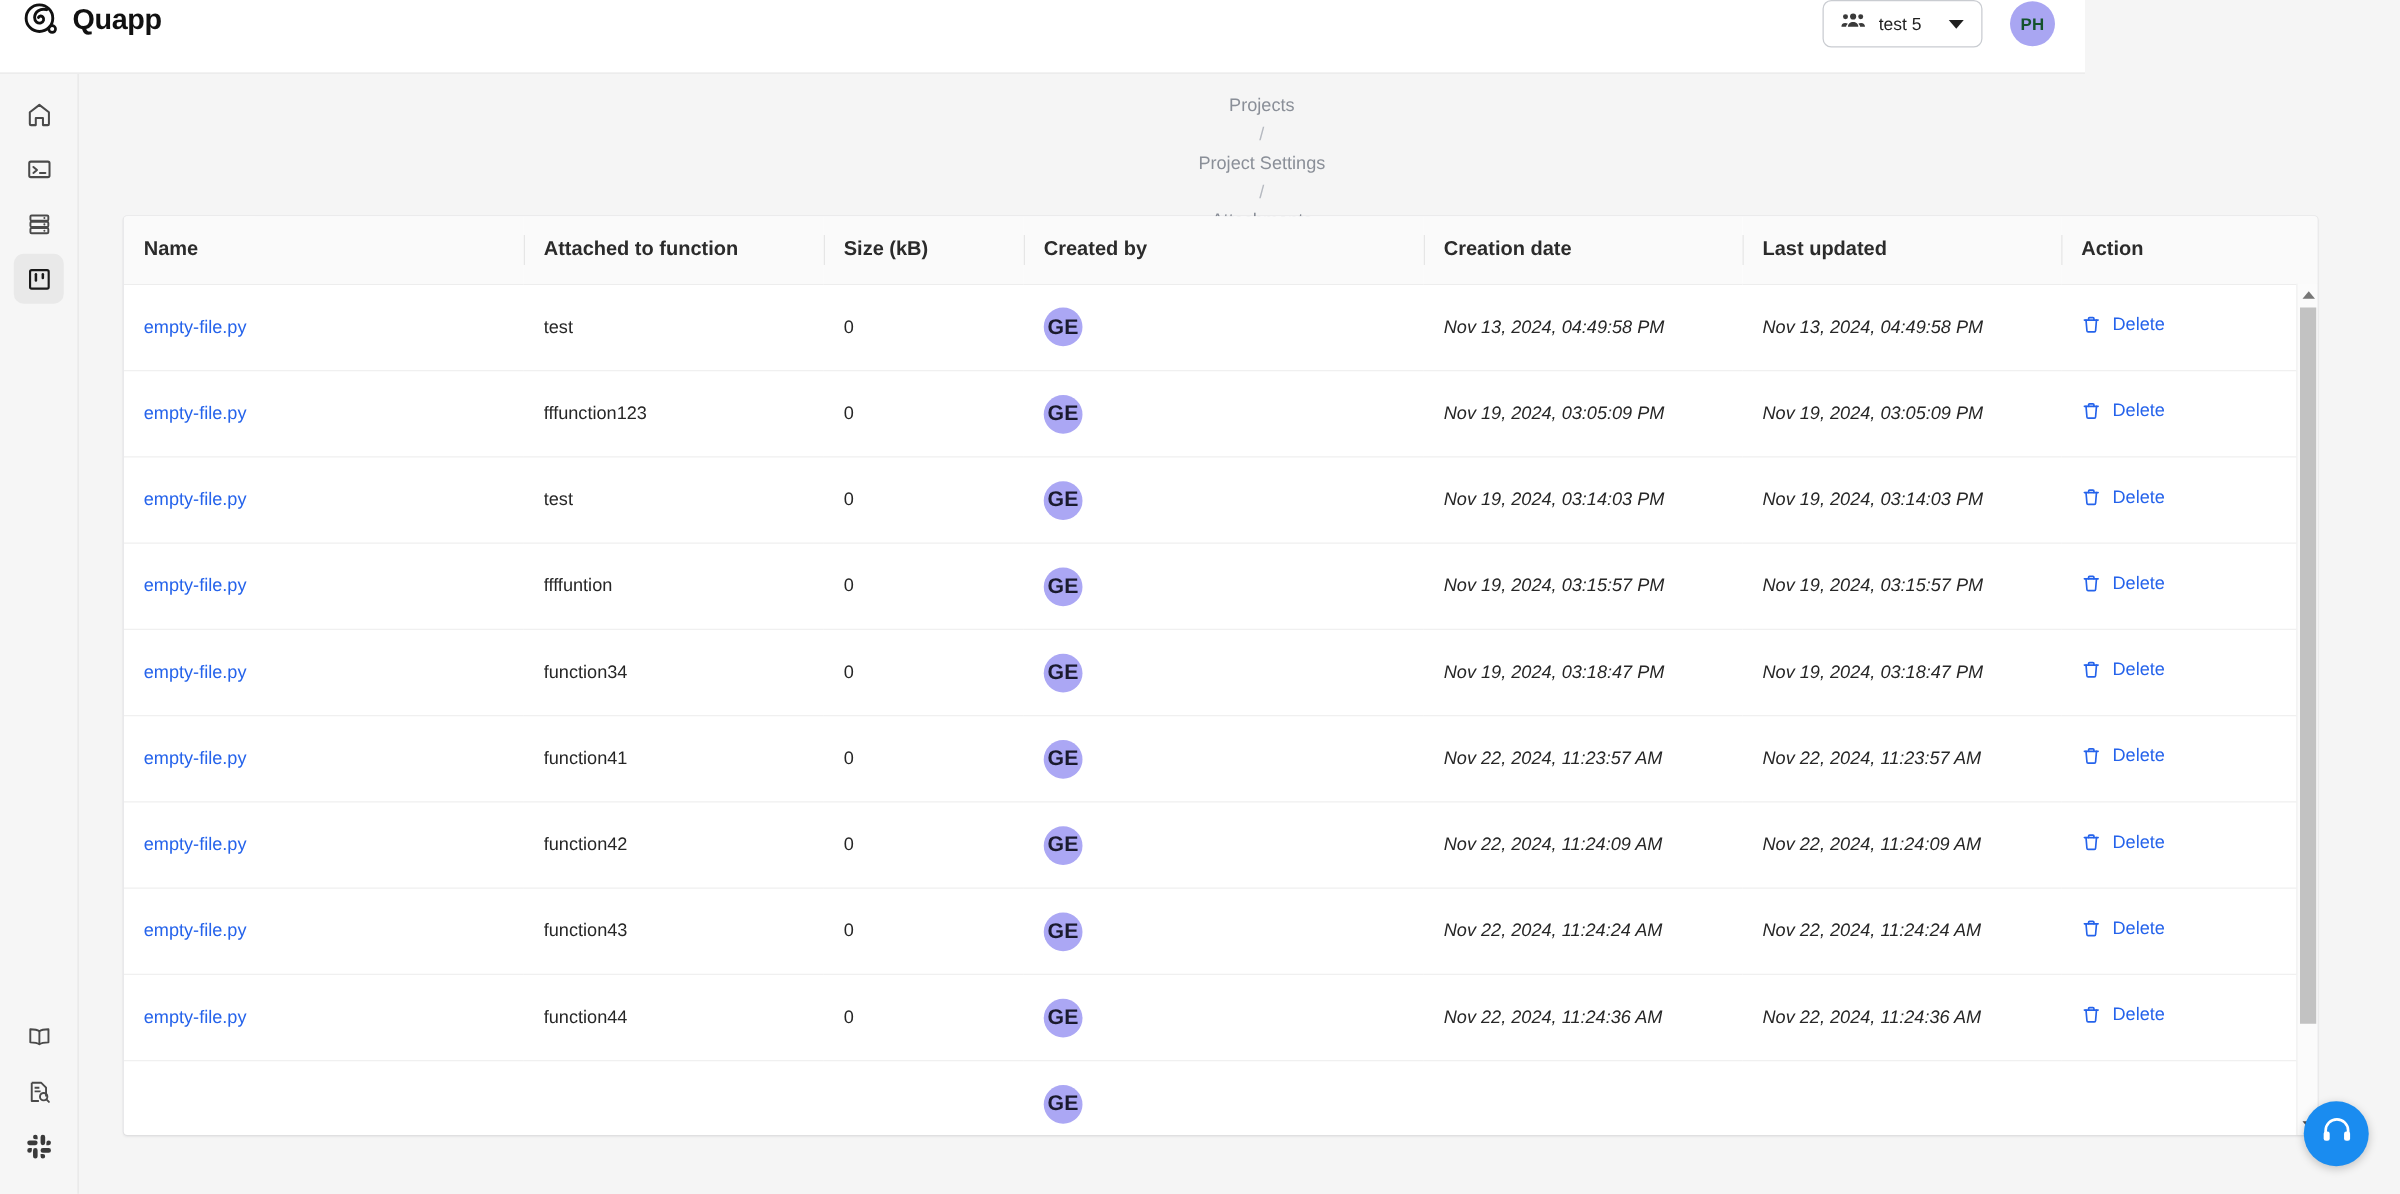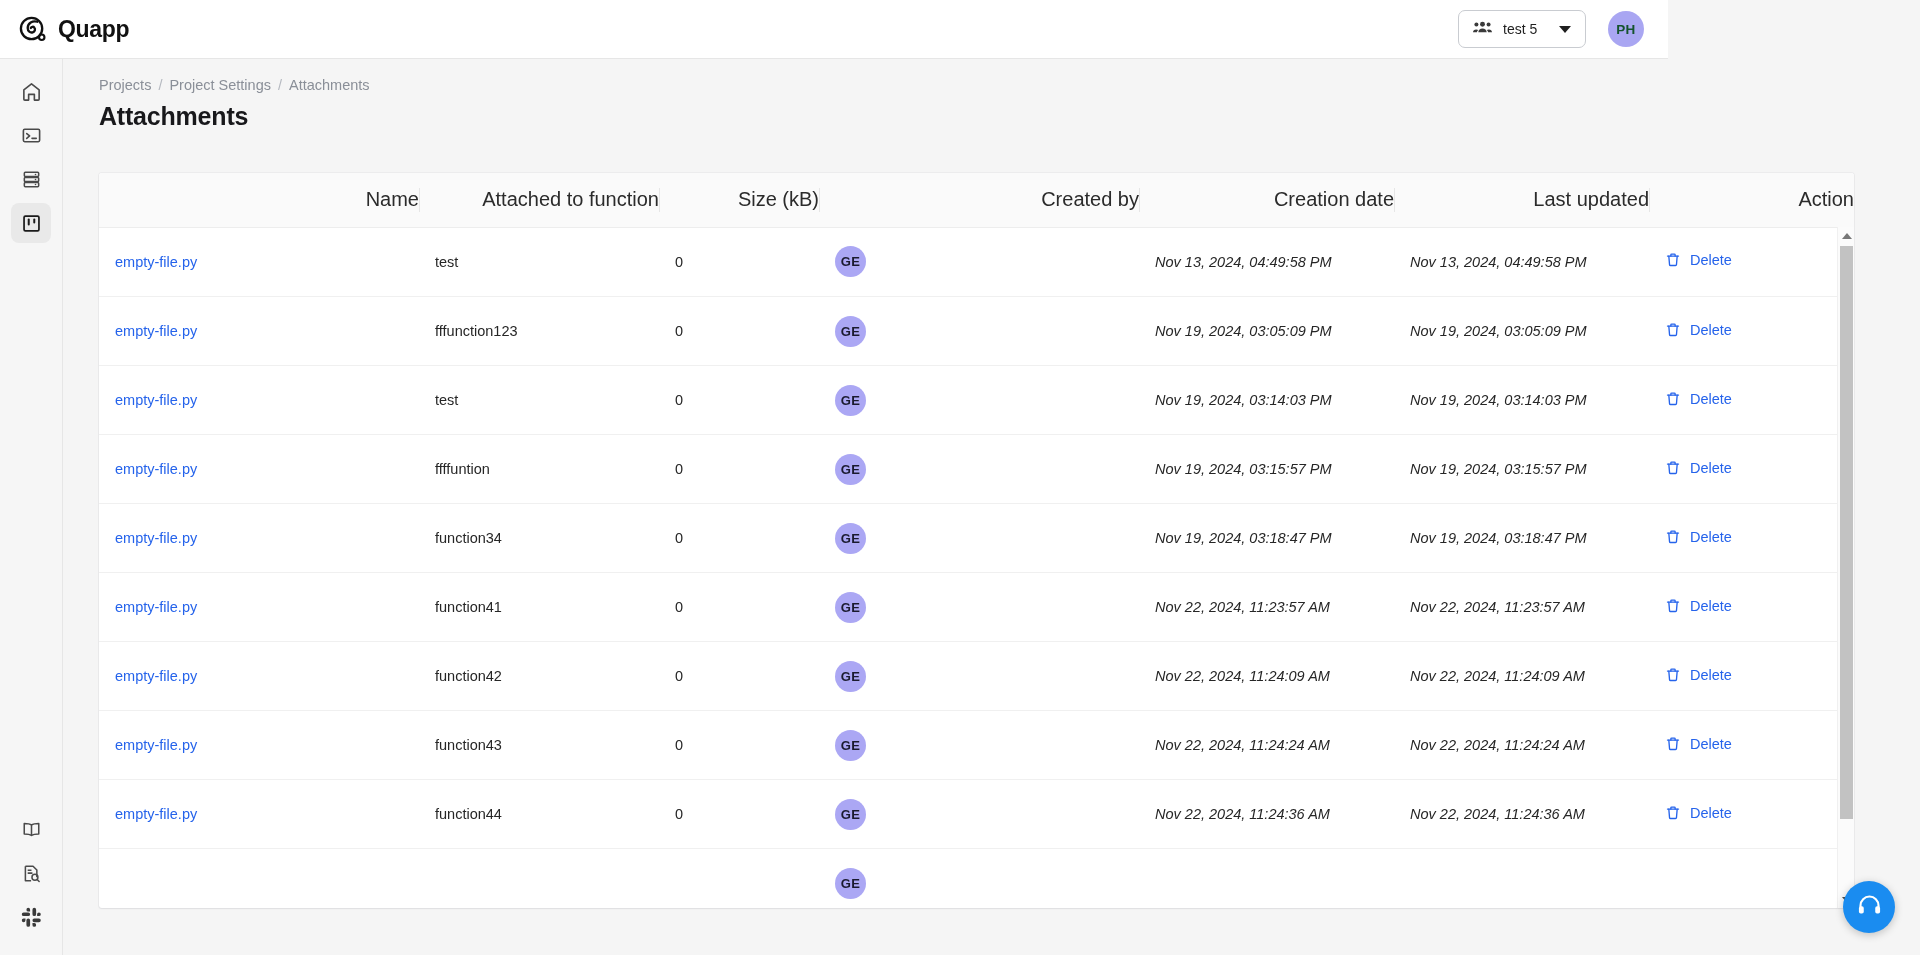--- a/index.html
+++ b/index.html
@@ -12,21 +12,21 @@
     font-family: "Liberation Sans", sans-serif;
     -webkit-font-smoothing: antialiased;
   }
 
   
   .topbar {
     position: absolute; top: 0; left: 0;
     width: 1668px; height: 59px;
     background: #ffffff;
     border-bottom: 1px solid #e6e6e6;
-    display: flex; align-items: center;
+    display: flex; align-items: flex-start;
     z-index: 30;
   }
   .brand {
     display: flex; align-items: center; gap: 9px;
     margin-left: 18px;
   }
   .brand-logo { width: 31px; height: 31px; display: block; }
   .brand-name {
     font-size: 23px; font-weight: 700; color: #111111;
     letter-spacing: -0.3px;
@@ -84,21 +84,21 @@
   
   .content {
     position: absolute; top: 59px; left: 63px;
     width: 1857px; height: 896px;
     background: #f5f5f5;
     overflow: hidden;
   }
   .breadcrumb {
     margin: 18px 0 0 36px;
     font-size: 14.5px; color: #8a8f98;
-    display: flex; align-items: center; gap: 7px;
+    display: flex; align-items: center; gap: 7px; flex-direction: column;
   }
   .breadcrumb .crumb { cursor: pointer; }
   .breadcrumb .sep { color: #b5b9c0; }
   .page-title {
     margin: 9px 0 0 36px;
     font-size: 25px; font-weight: 700; color: #18181b;
     letter-spacing: -0.2px;
   }
 
   
@@ -107,22 +107,22 @@
     width: 1755px; height: 735px;
     background: #ffffff;
     border-radius: 3px;
     box-shadow: 0 1px 2px rgba(16,24,40,.06), 0 0 0 1px rgba(16,24,40,.04);
     overflow: hidden;
   }
   table.att { width: 100%; border-collapse: collapse; table-layout: fixed; }
   table.att thead th {
     height: 54px;
     background: #fafafa;
-    font-size: 20px; font-weight: 400; color: #2b2b2b;
-    text-align: right; padding: 0 0 0 16px;
+    font-size: 16px; font-weight: 700; color: #2b2b2b;
+    text-align: left; padding: 0 0 0 16px;
     border-bottom: 1px solid #ededed;
     position: relative;
   }
   table.att thead th .hdr-divider {
     position: absolute; left: 0; top: 15px; bottom: 15px;
     width: 1px; background: #e6e6e6;
   }
 
   .col-name       { width: 320px; }
   .col-function   { width: 240px; }
@@ -139,21 +139,21 @@
     border-bottom: 1px solid #f0f0f0;
     vertical-align: middle;
     white-space: nowrap; overflow: hidden; text-overflow: ellipsis;
   }
   .file-link { color: #2563eb; cursor: pointer; margin-top: 44px; }
   .date-cell { color: #3d3d3d; font-style: italic; }
   .avatar-cell { padding-left: 16px; }
   .avatar-sm {
     width: 31px; height: 31px; border-radius: 50%;
     background: #aba7f4; color: #1a1a2e;
-    font-size: 13px; font-weight: 700;
+    font-size: 17px; font-weight: 700;
     display: flex; align-items: center; justify-content: center;
     letter-spacing: .3px;
   }
   .delete-action {
     display: inline-flex; align-items: center; gap: 9px;
     color: #2563eb; cursor: pointer; font-size: 14.5px;
   }
   .delete-action svg { display: block; }
 
   

